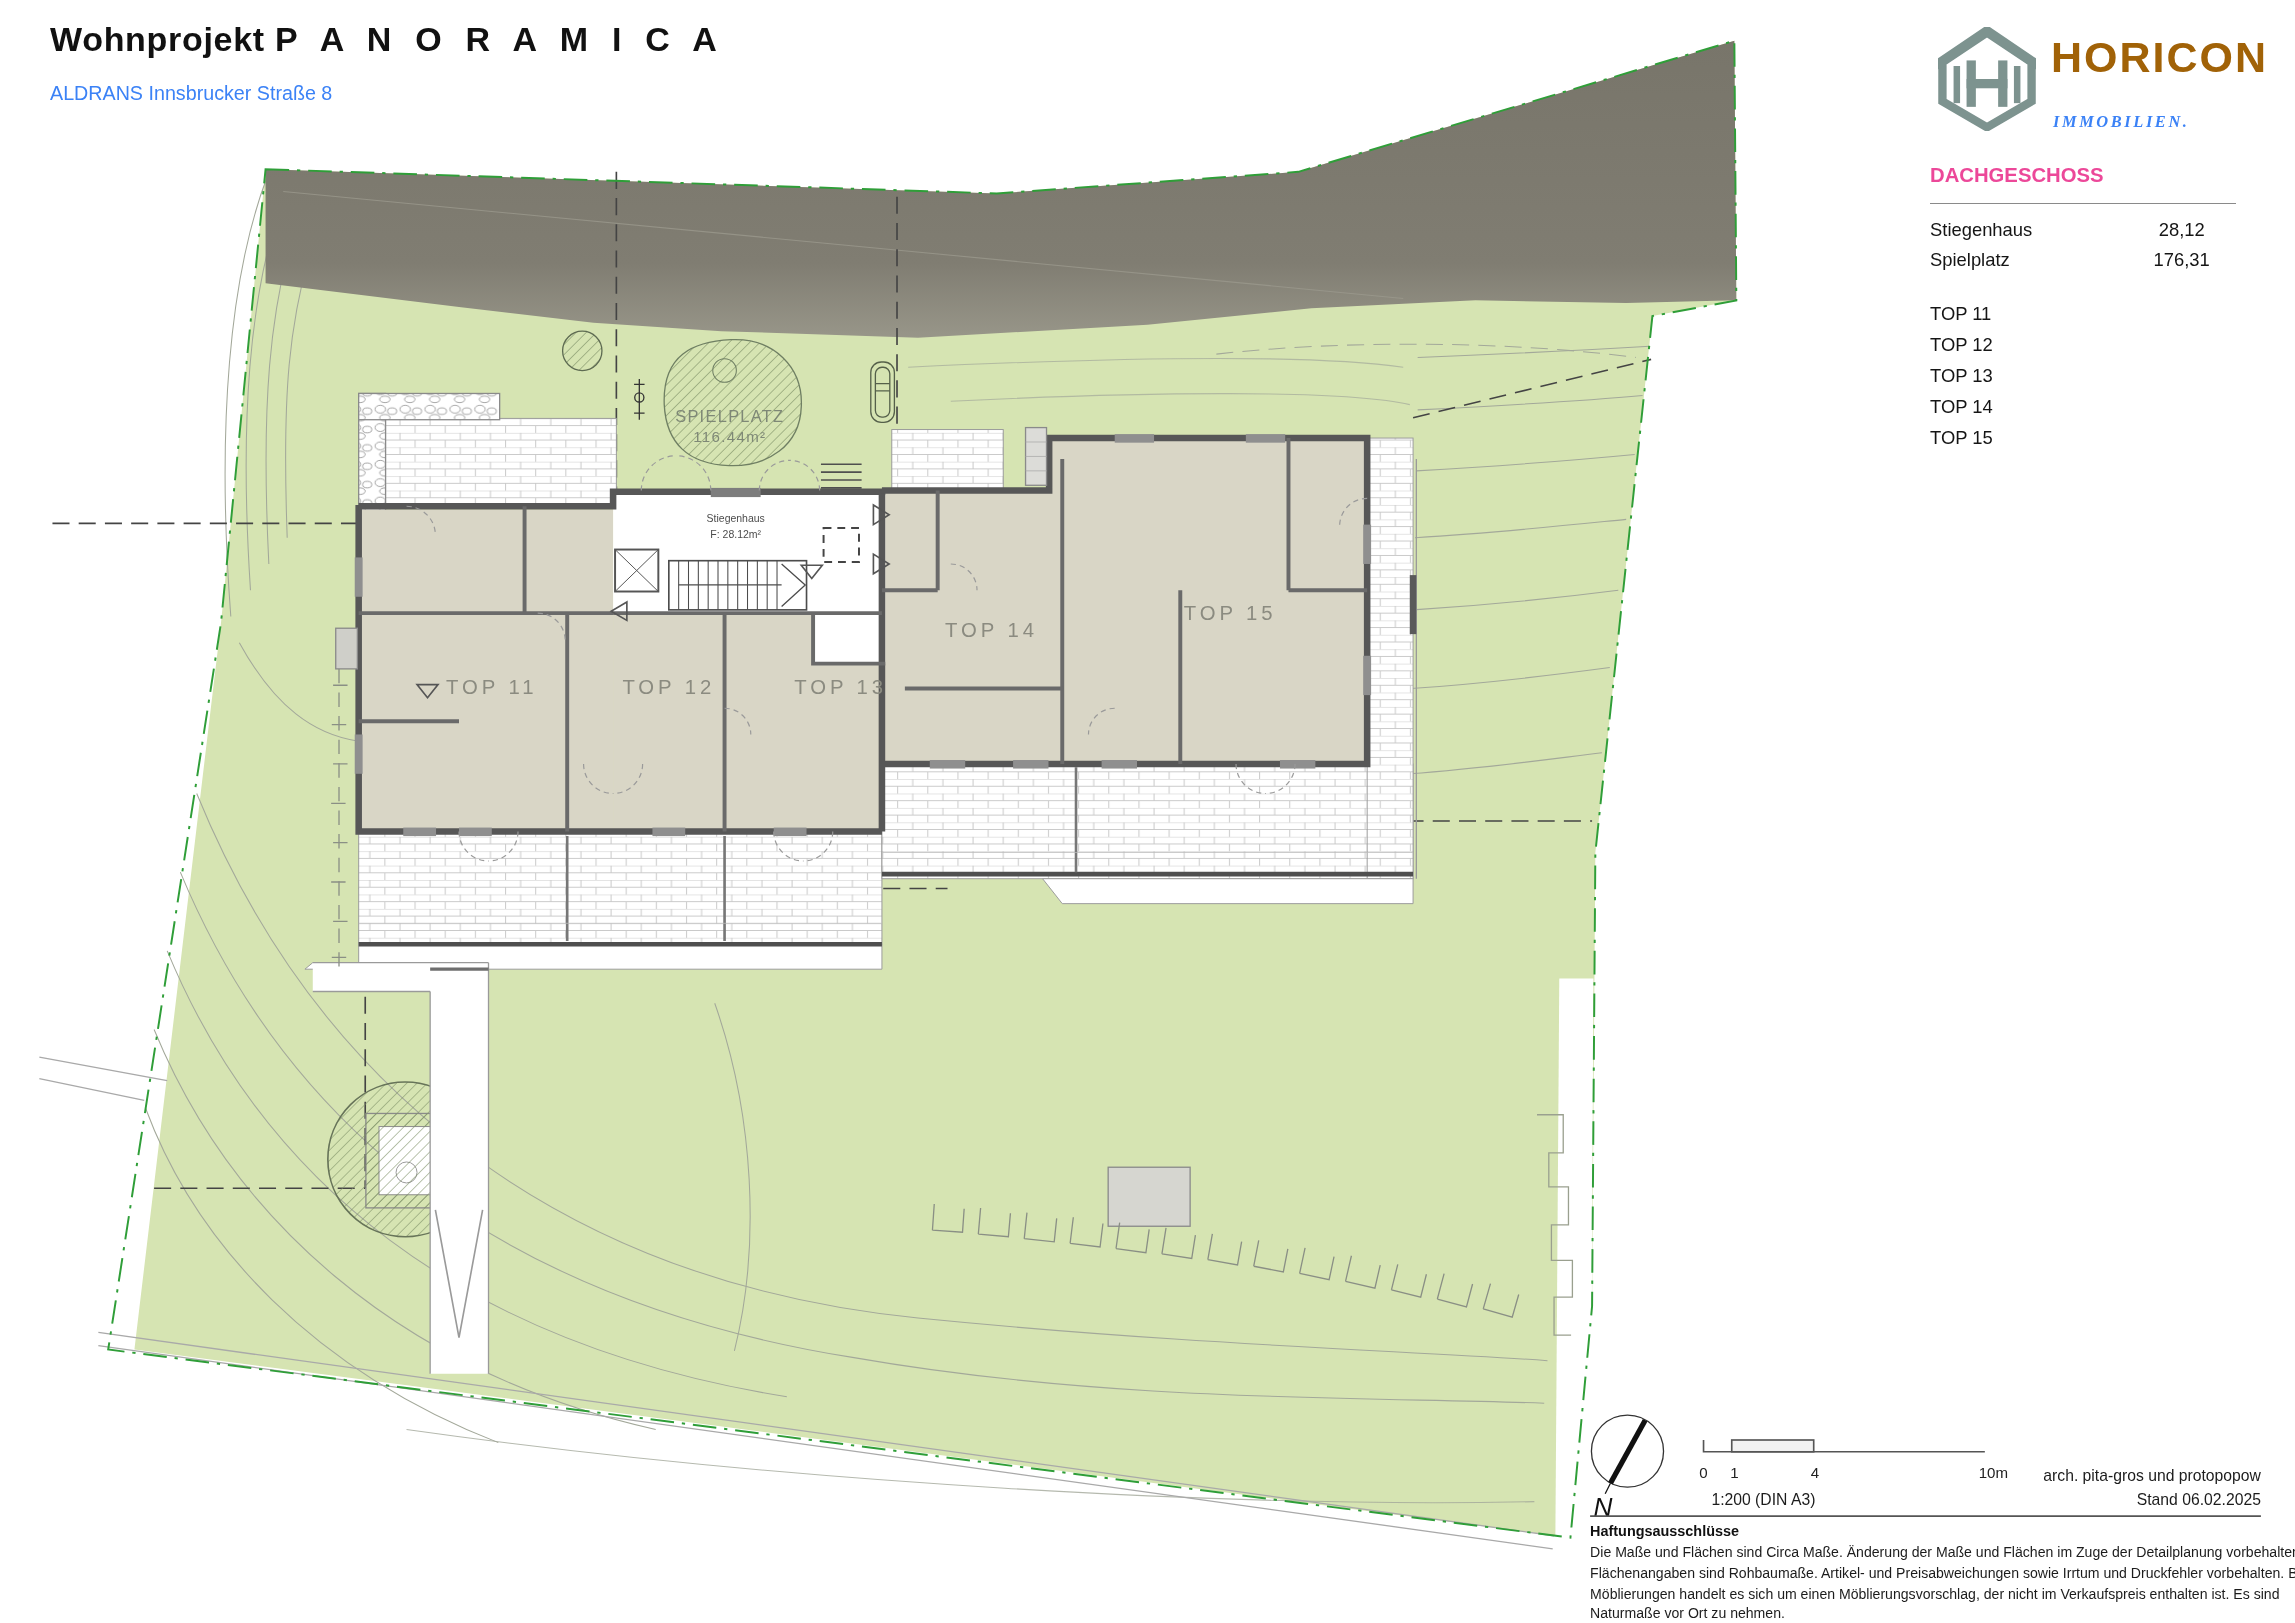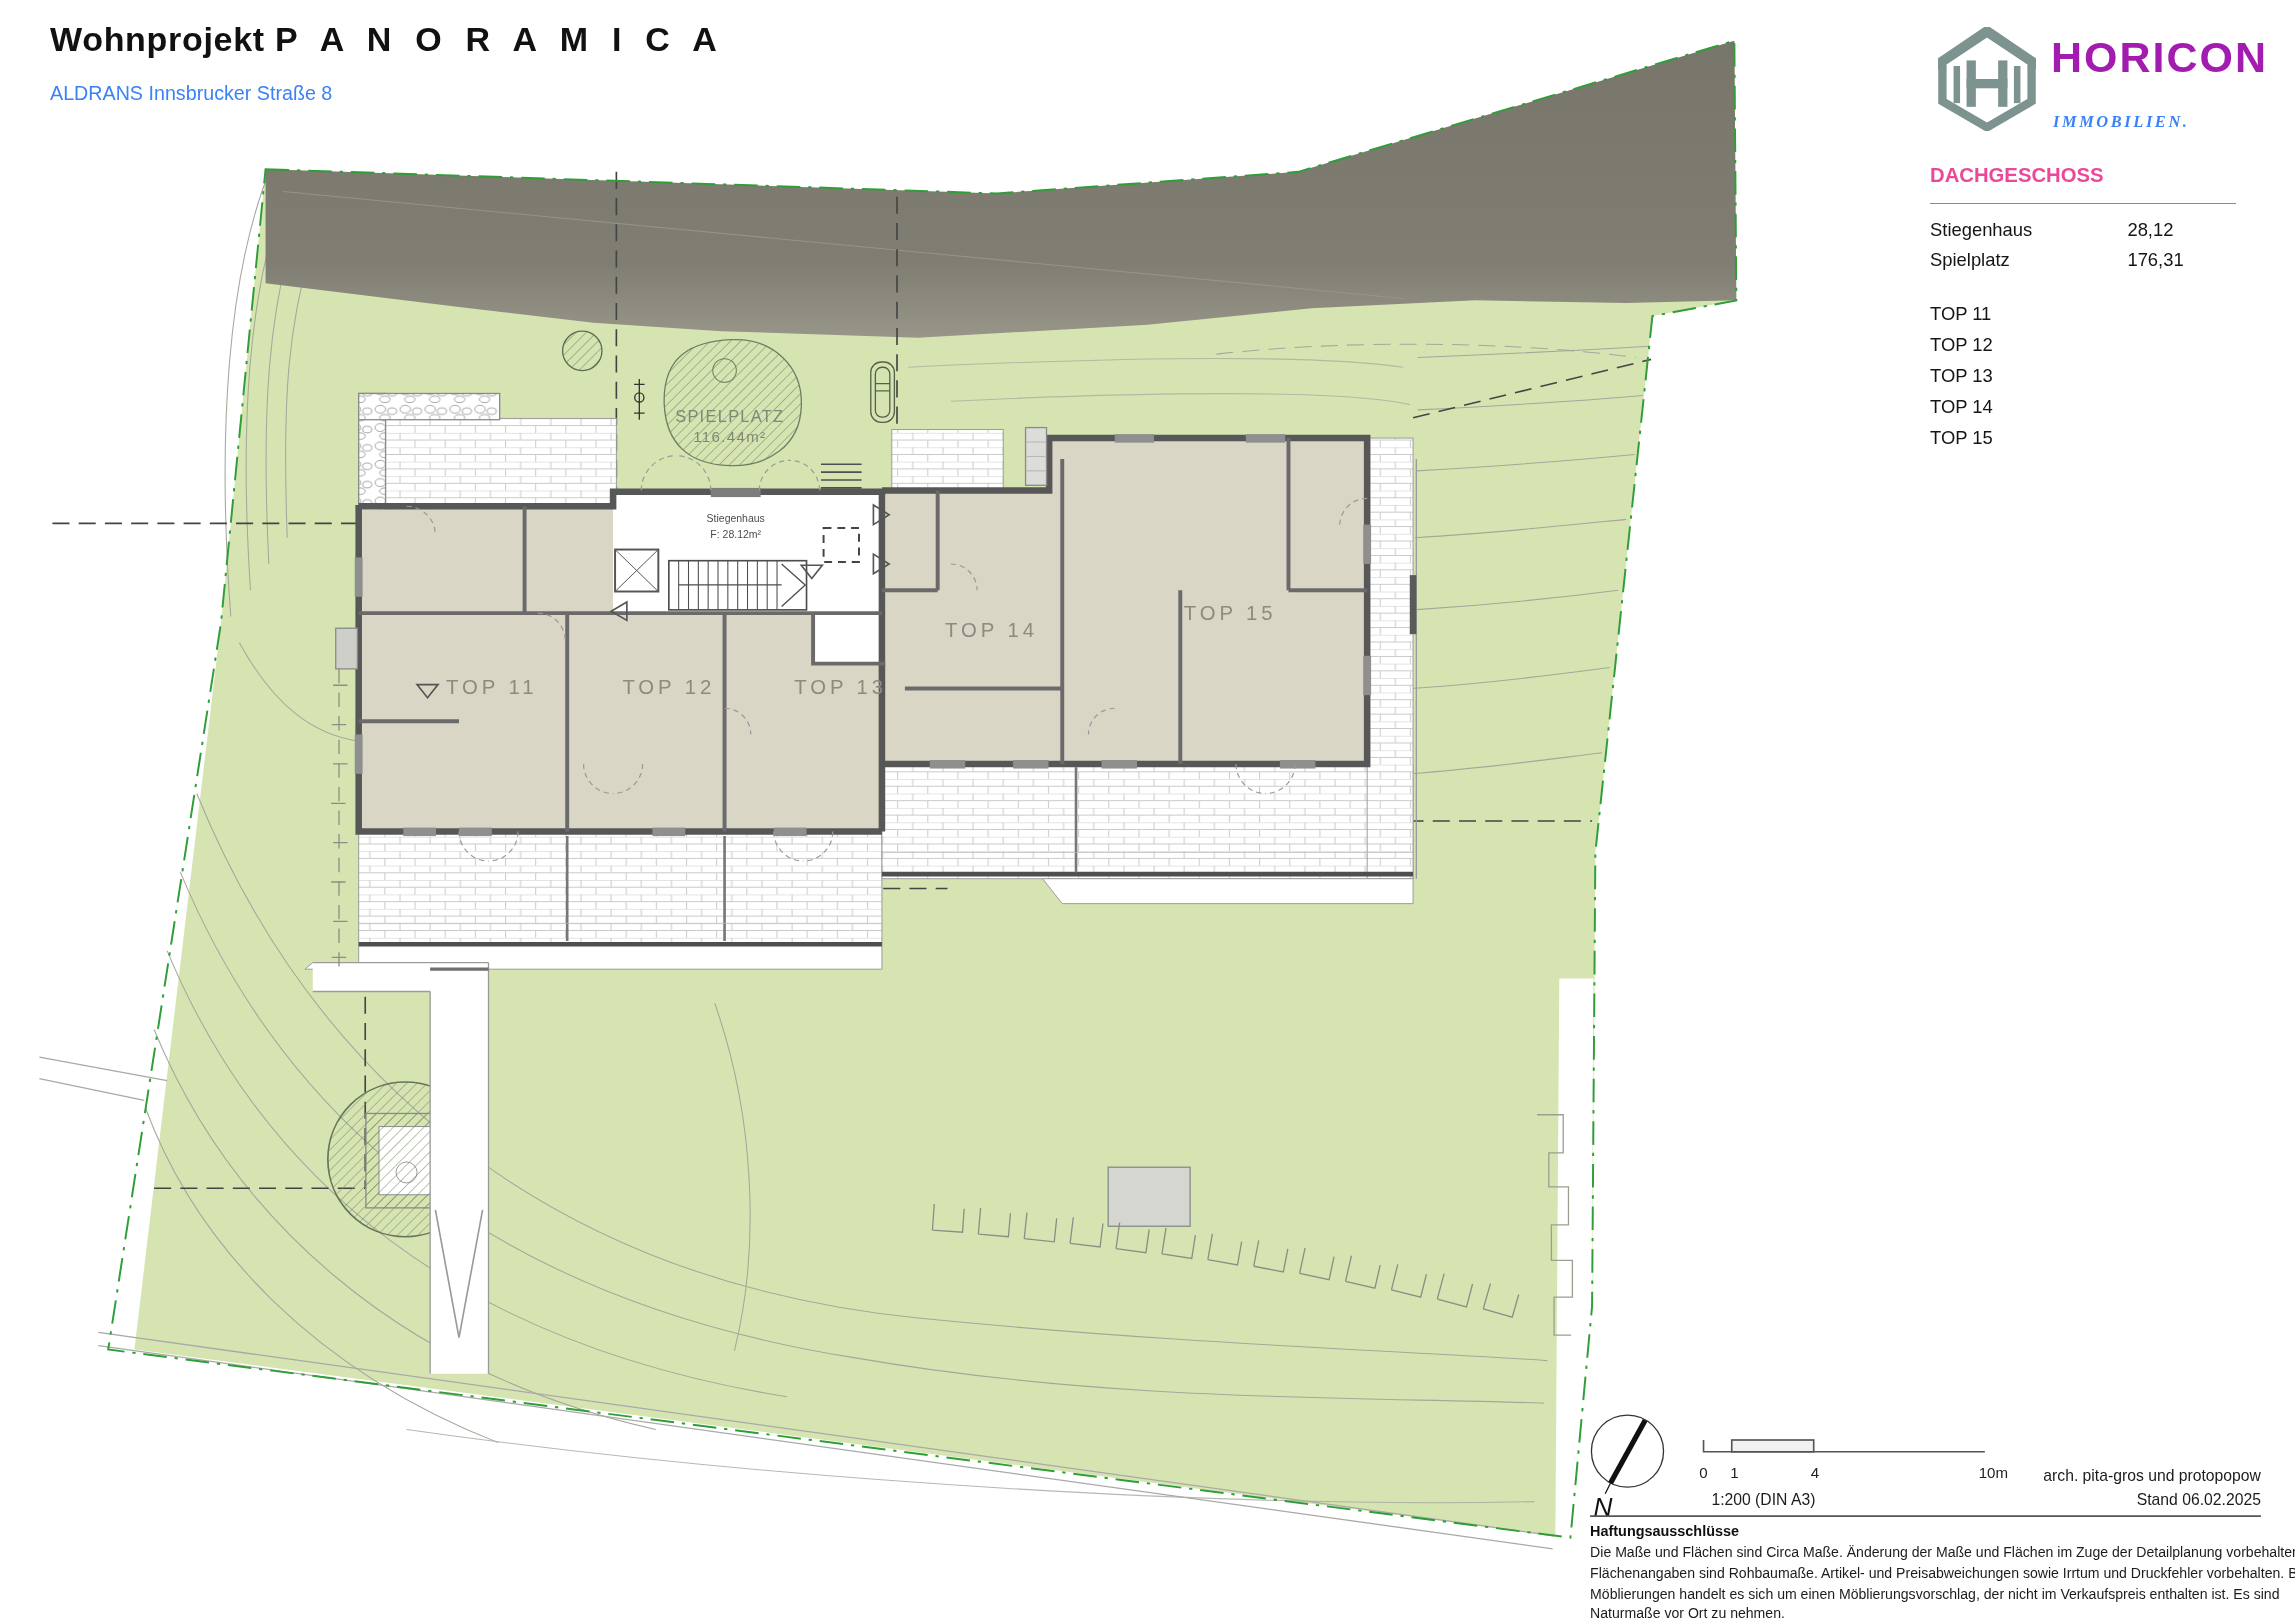--- a/index.html
+++ b/index.html
@@ -7,30 +7,30 @@
   #sheet{position:relative;width:2074px;height:1623px;background:#fff;}
   
   #header{position:absolute;left:50px;top:19.7px;}
   #title{font-size:34px;font-weight:bold;color:#111;letter-spacing:0.7px;white-space:nowrap;}
   #title .spaced{letter-spacing:7.2px;}
   #subtitle{font-size:19.7px;color:#3b82f6;margin-top:23.6px;}
   
   #logo{position:absolute;left:1938px;top:23.6px;width:328px;height:105px;}
   #logo .mark{position:absolute;left:0;top:3.9px;}
   #logo .brand{position:absolute;left:113px;top:9.2px;font-size:43px;font-weight:bold;
-    letter-spacing:2px;color:#a21caf;}
+    letter-spacing:2px;color:#a16207;}
   #logo .tagline{position:absolute;left:115px;top:68px;font-size:16.4px;font-style:italic;
     letter-spacing:2.6px;color:#3b82f6;font-family:"Liberation Serif", serif;font-weight:bold;margin-top:20px;}
   
   #legend{position:absolute;left:1930px;top:164px;width:332px;}
   #legend .floor{font-size:20.3px;font-weight:bold;color:#ec4899;}
   #legend .rule{border-top:1.3px solid #8a8a8a;margin:15.7px 0 11.8px 0;width:306px;}
   #legend table{border-collapse:collapse;width:306px;font-size:18.4px;color:#151515;}
   #legend td{padding:3.9px 0;}
-  #legend td.v{text-align:left;}
+  #legend td.v{text-align:center;}
   #legend .tops{margin-top:27.5px;font-size:18.4px;color:#151515;}
   #legend .tops div{margin-bottom:9.2px;}
   svg text{font-family:"Liberation Sans", sans-serif;}
   .toplabel{font-size:31px;fill:#8b8b80;letter-spacing:6px;}
   .arealabel{fill:#7e8876;letter-spacing:2px;}
   .smalllabel{font-size:16px;fill:#4c4c4c;}
   .ticknum{font-size:23px;fill:#222;}
   .footnote{font-size:24px;fill:#1c1c1c;}
   .disc{font-size:21.5px;fill:#1c1c1c;}
   .disct{font-size:22px;font-weight:bold;fill:#111;}

